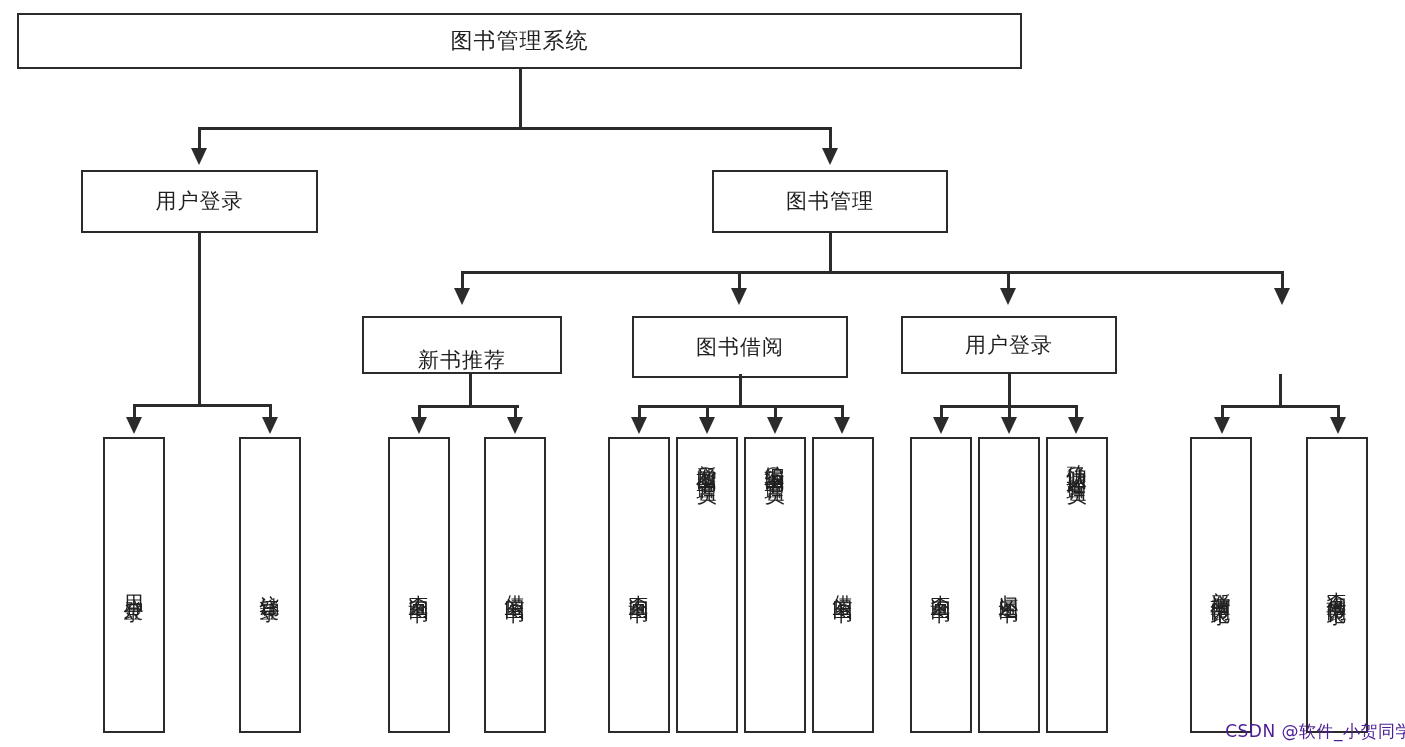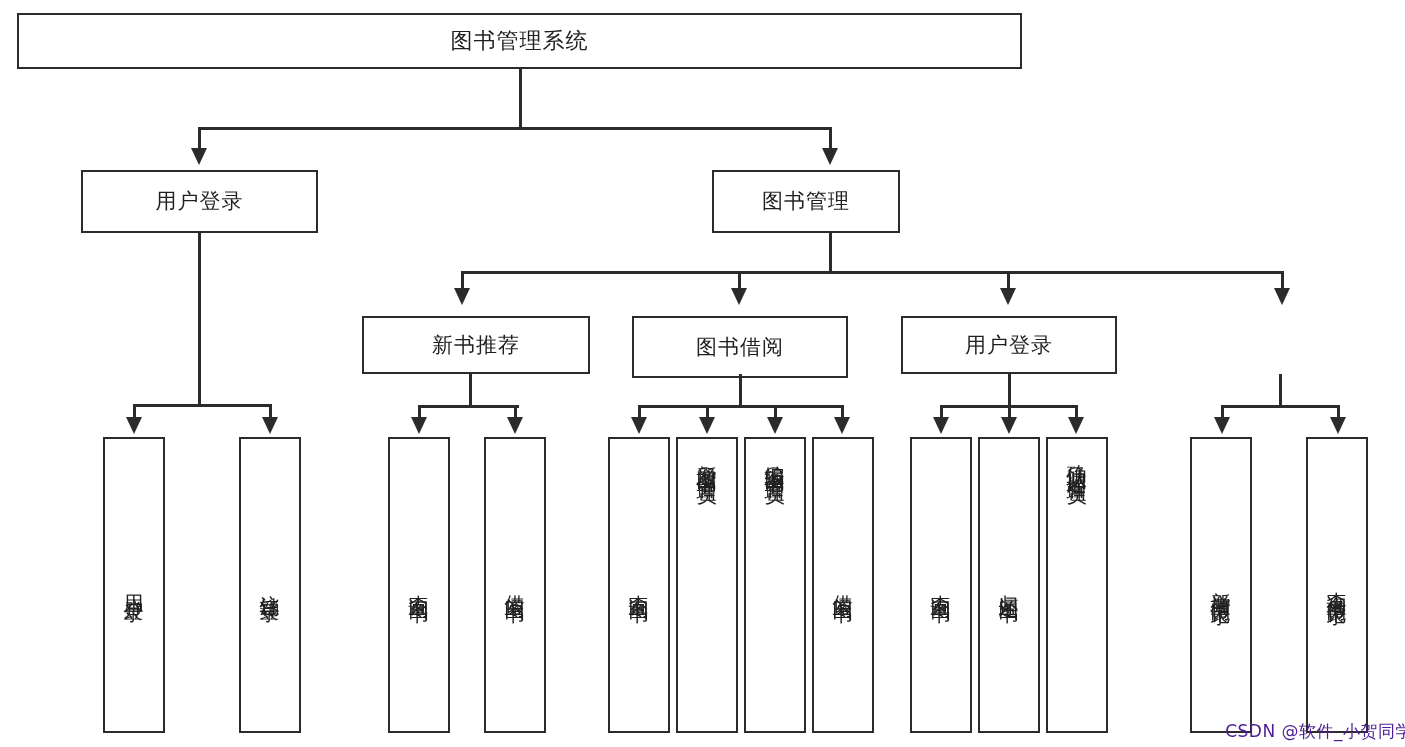--- a/index.html
+++ b/index.html
@@ -102,21 +102,21 @@
   <div class="hline" style="left:199px;top:127px;width:632px;"></div>
   <div class="vline" style="left:198px;top:127px;height:22px;"></div>
   <div class="vline" style="left:829px;top:127px;height:22px;"></div>
   <div class="arrow" style="left:191px;top:148px;"></div>
   <div class="arrow" style="left:822px;top:148px;"></div>
 
   <div class="node" style="left:81px;top:170px;width:237px;height:63px;">
     <span class="label">用户登录</span>
   </div>
 
-  <div class="node" style="left:712px;top:170px;width:188px;height:63px;text-align:right;">
+  <div class="node" style="left:712px;top:170px;width:236px;height:63px;text-align:right;">
     <span class="label">图书管理</span>
   </div>
 
   <div class="vline" style="left:198px;top:233px;height:172px;"></div>
   <div class="hline" style="left:134px;top:404px;width:136px;"></div>
   <div class="vline" style="left:133px;top:404px;height:14px;"></div>
   <div class="vline" style="left:269px;top:404px;height:14px;"></div>
   <div class="arrow" style="left:126px;top:417px;"></div>
   <div class="arrow" style="left:262px;top:417px;"></div>
 
@@ -124,21 +124,21 @@
   <div class="hline" style="left:462px;top:271px;width:822px;"></div>
   <div class="vline" style="left:461px;top:271px;height:18px;"></div>
   <div class="vline" style="left:738px;top:271px;height:18px;"></div>
   <div class="vline" style="left:1007px;top:271px;height:18px;"></div>
   <div class="vline" style="left:1281px;top:271px;height:18px;"></div>
   <div class="arrow" style="left:454px;top:288px;"></div>
   <div class="arrow" style="left:731px;top:288px;"></div>
   <div class="arrow" style="left:1000px;top:288px;"></div>
   <div class="arrow" style="left:1274px;top:288px;"></div>
 
-  <div class="node" style="left:362px;top:316px;width:228px;height:58px;">
+  <div class="node" style="left:362px;top:316px;width:200px;height:58px;align-items:flex-end;">
     <span class="label">新书推荐</span>
   </div>
   <div class="node" style="left:632px;top:316px;width:216px;height:62px;">
     <span class="label">图书借阅</span>
   </div>
   <div class="node" style="left:901px;top:316px;width:216px;height:58px;">
     <span class="label">用户登录</span>
   </div>
 
   <div class="vline" style="left:469px;top:374px;height:32px;"></div>

